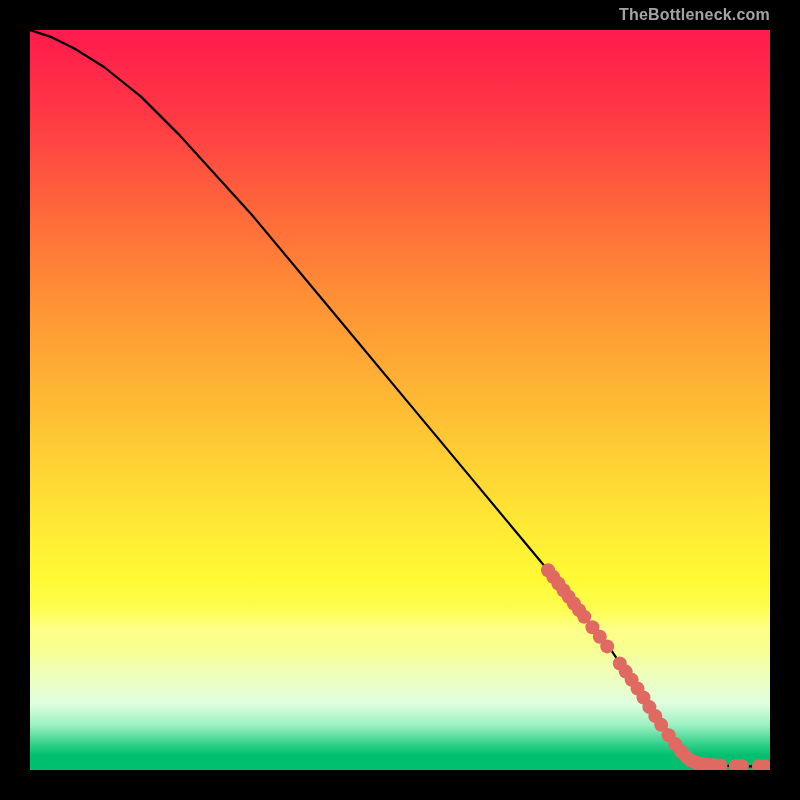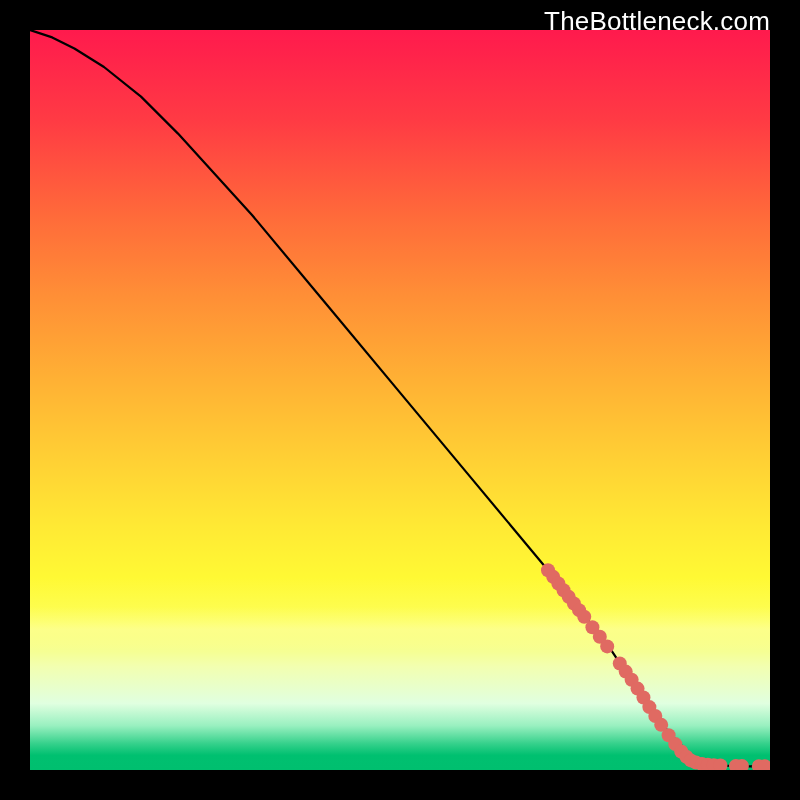--- a/index.html
+++ b/index.html
@@ -62,23 +62,23 @@
   svg.curve {
     position: absolute;
     inset: 0;
     width: 100%;
     height: 100%;
   }
   .watermark {
     position: absolute;
     top: 6px;
     right: 30px;
-    color: #ffffff;
-    font-size: 26px;
-    font-weight: 400;
+    color: #a3a3a3;
+    font-size: 16px;
+    font-weight: 700;
     letter-spacing: 0.2px;
     user-select: none;
   }
 </style>
 </head>
 <body>
 
 <div class="frame">
 
   <div class="watermark">TheBottleneck.com</div>

